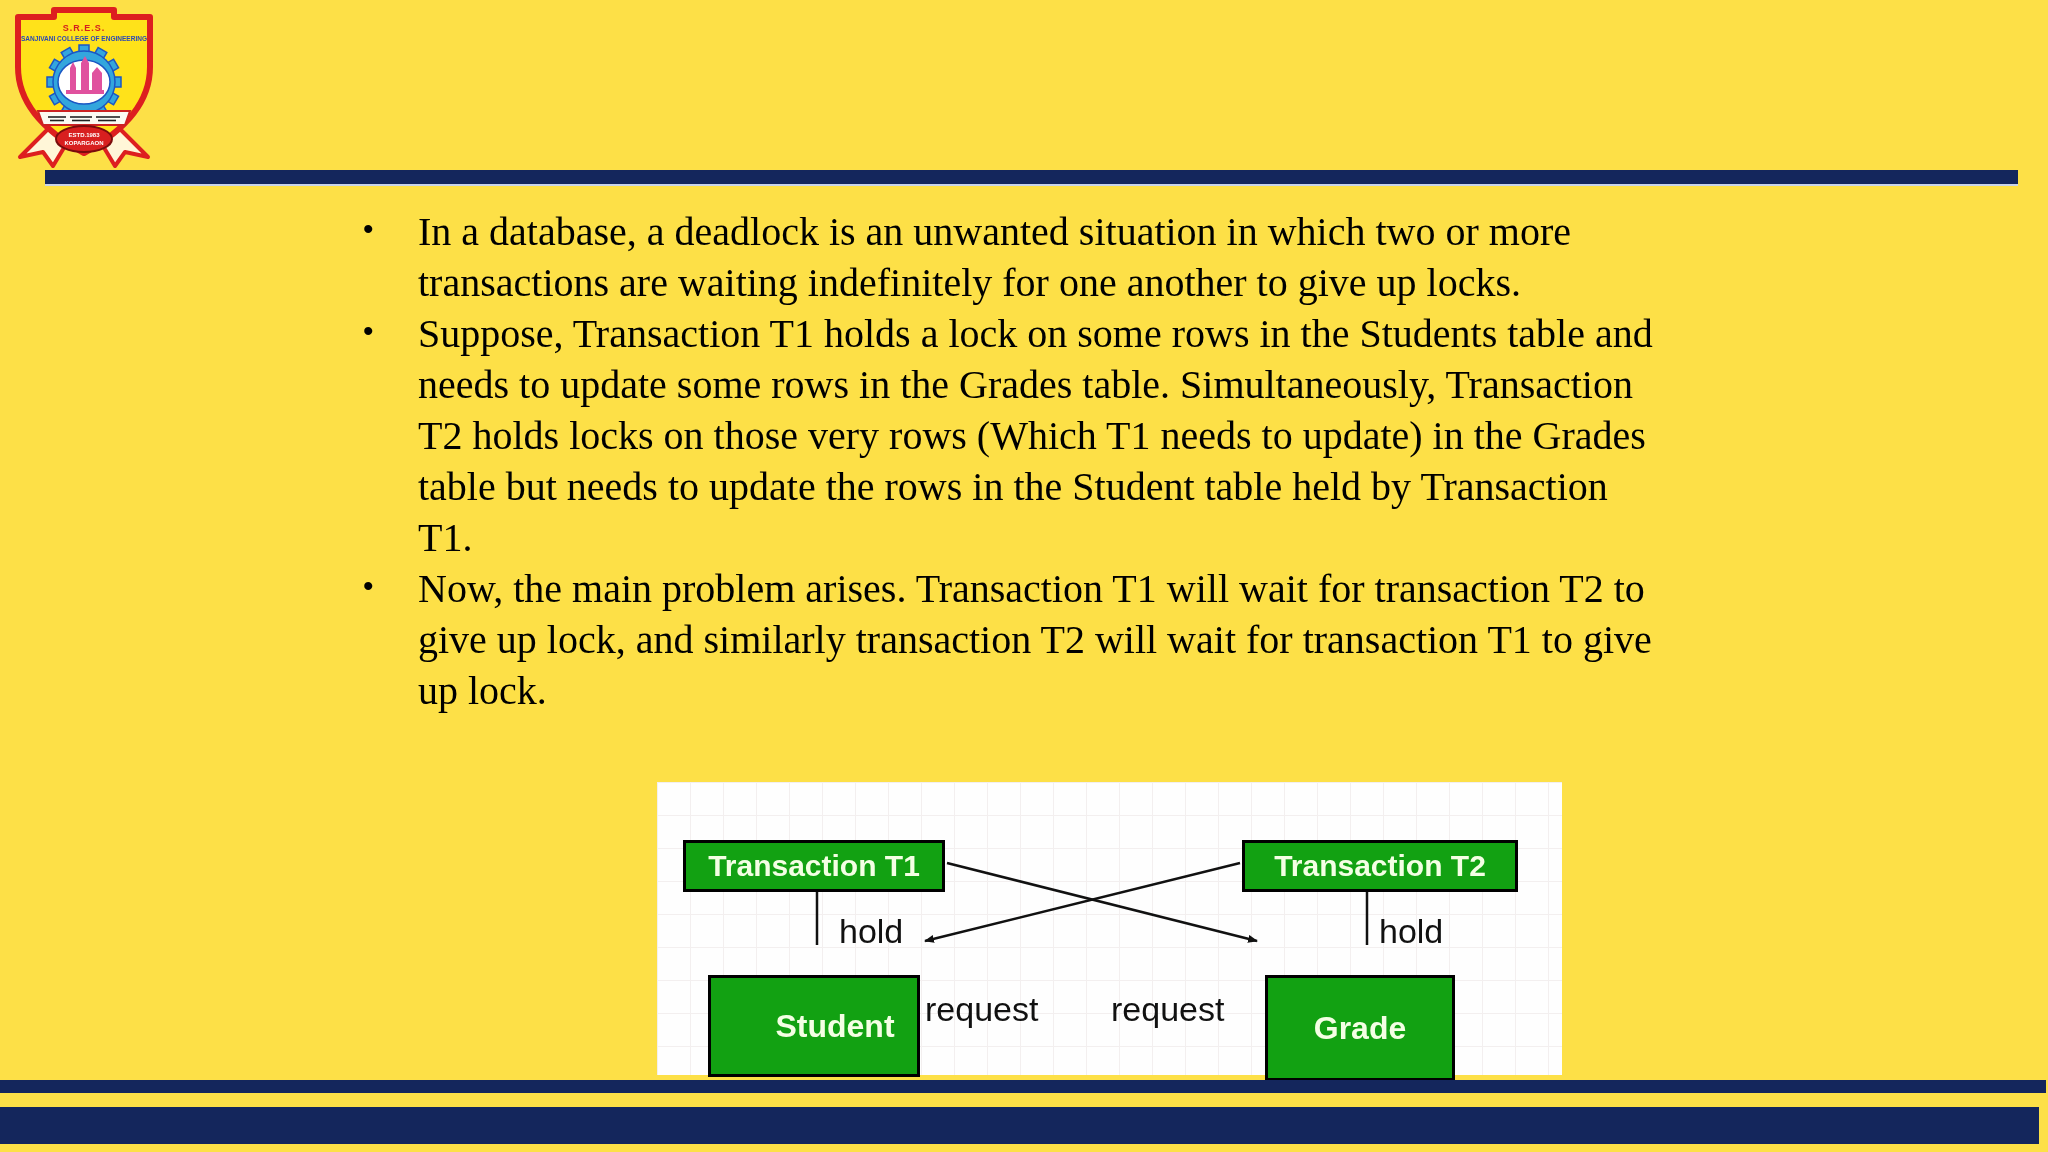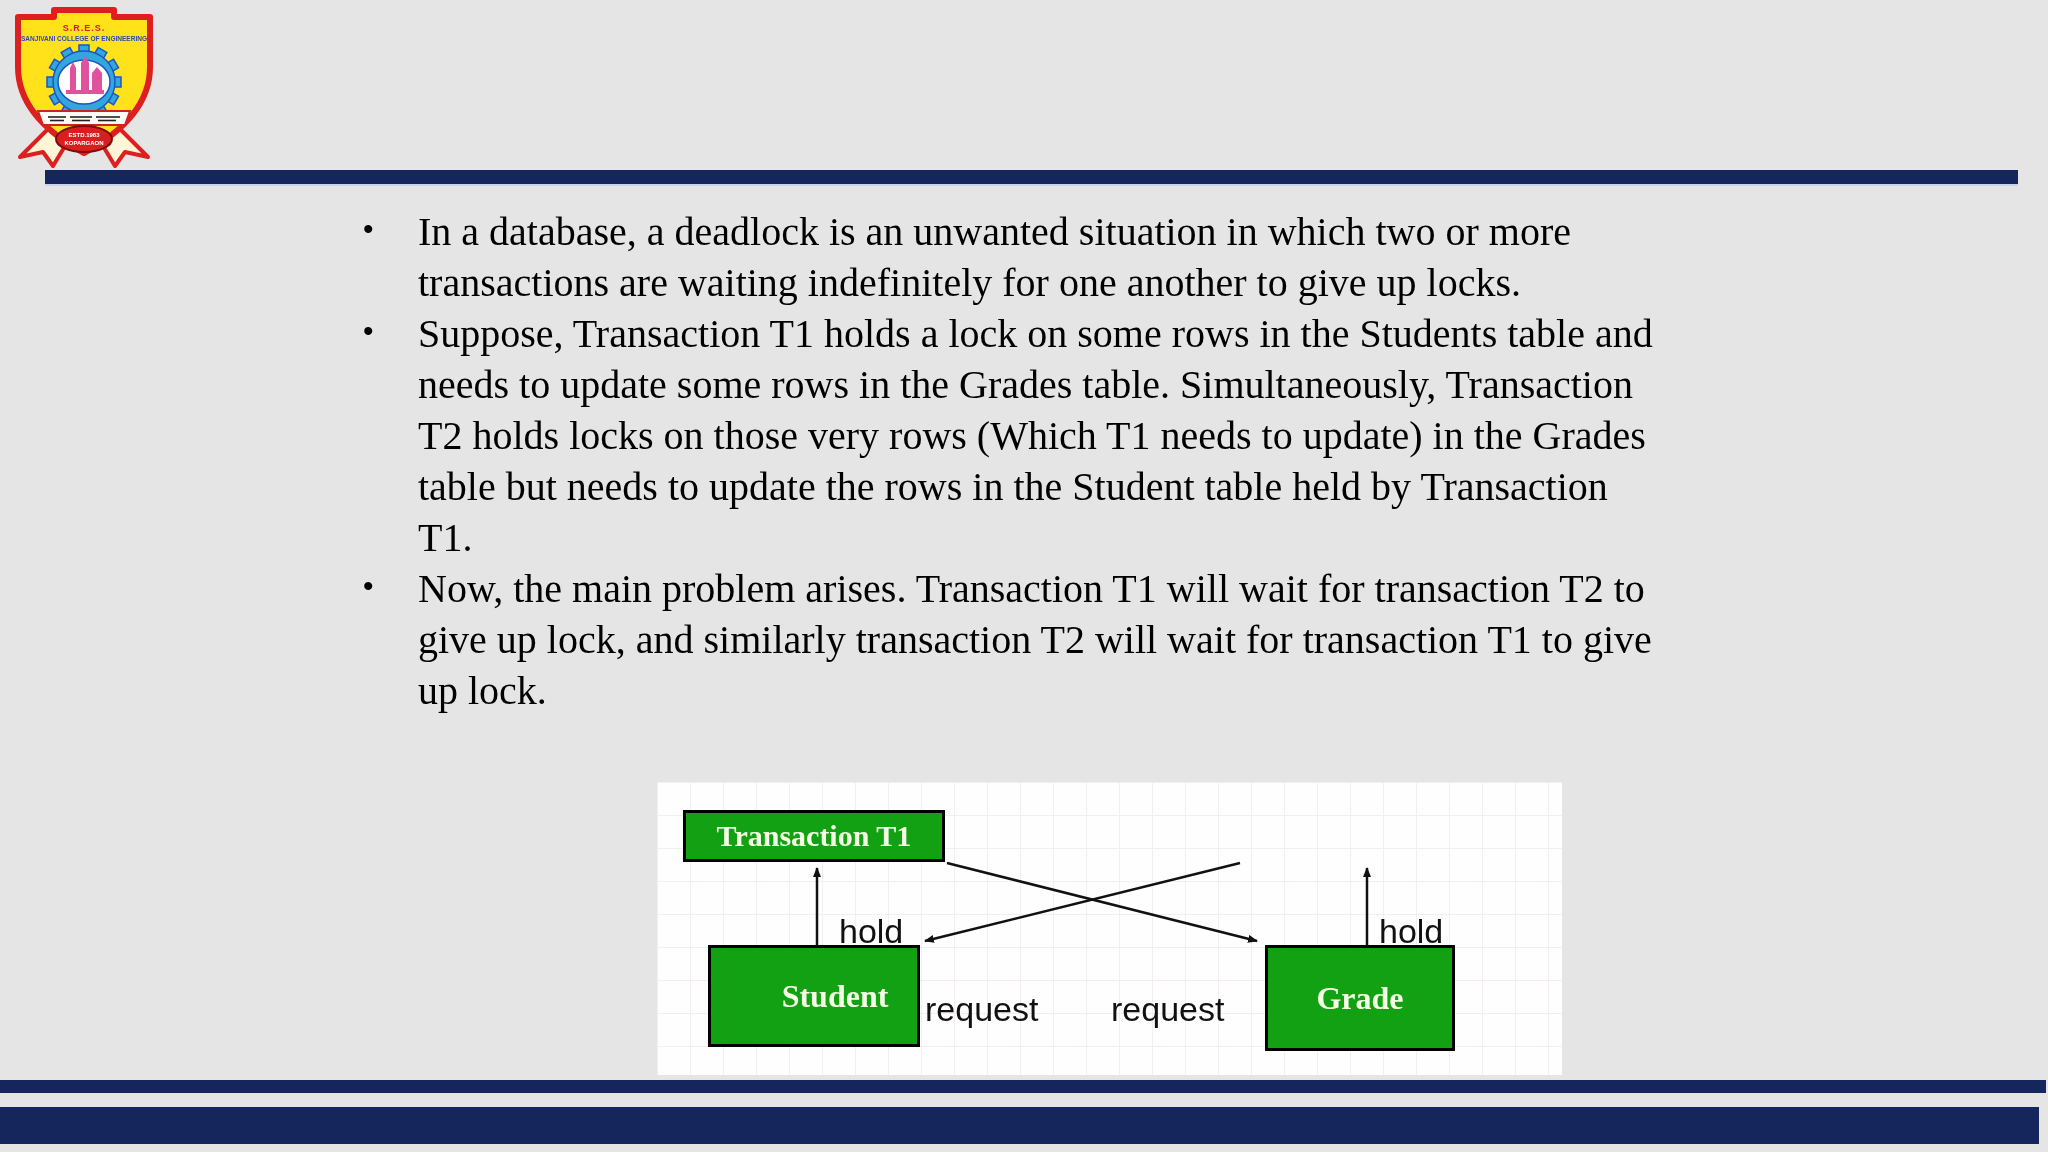--- a/index.html
+++ b/index.html
@@ -5,21 +5,21 @@
   :root{
     --navy:#14265c;
     --green:#12a112;
     --node-text:#f4ffe4;
     --arrow:#111111;
   }
   html,body{margin:0;padding:0;background:#888;}
   .slide{
     position:relative;
     width:2048px;height:1152px;
-    background:#e5e5e5;
+    background:#fde047;
     overflow:hidden;
     font-family:"Liberation Serif", serif;
   }
   
   .logo{position:absolute;left:8px;top:5px;width:152px;height:164px;}
   .title{
     position:absolute;left:747px;top:88px;width:400px;
     text-align:center;
     font-family:"Liberation Sans", sans-serif;
     font-weight:300;
@@ -53,24 +53,25 @@
       repeating-linear-gradient(to bottom, #f3efef 0px, #f3efef 1px, transparent 1px, transparent 33px),
       #fefefe;
   }
   .diagram svg.arrows{position:absolute;left:0;top:0;width:905px;height:293px;}
   .node{
     position:absolute;
     background:var(--green);
     border:3px solid #000;
     box-sizing:border-box;
     color:var(--node-text);
-    font-family:Liberation Serif, serif;
+    font-family:Liberation Sans, sans-serif;
     font-weight:bold;
     display:flex;align-items:center;justify-content:center;
     white-space:nowrap;
+    margin-top:30px;
   }
   .node-t1{left:26px;top:28px;width:262px;height:52px;font-size:30px;}
   .node-t2{left:585px;top:28px;width:276px;height:52px;font-size:30px;}
   .node-student{left:51px;top:163px;width:212px;height:102px;font-size:32px;padding-left:42px;}
   .node-grade{left:608px;top:163px;width:190px;height:106px;font-size:32px;}
   .edge-label{
     position:absolute;
     font-family:"Liberation Sans", sans-serif;
     font-size:34px;color:#111;
     white-space:nowrap;
@@ -164,20 +165,21 @@
           <path d="M0,0 L10,4 L0,8 Z" fill="#111"></path>
         </marker>
       </defs>
       <line x1="160" y1="163" x2="160" y2="86" stroke="#111" stroke-width="2.5" marker-end="url(#ah)"></line>
       <line x1="710" y1="163" x2="710" y2="86" stroke="#111" stroke-width="2.5" marker-end="url(#ah)"></line>
       <line x1="290" y1="81" x2="600" y2="159" stroke="#111" stroke-width="2.5" marker-end="url(#ah)"></line>
       <line x1="583" y1="81" x2="268" y2="159" stroke="#111" stroke-width="2.5" marker-end="url(#ah)"></line>
     </svg>
 
     <div class="node node-t1">Transaction T1</div>
+    <div class="node node-t2">Transaction T2</div>
     <div class="node node-student">Student</div>
     <div class="node node-grade">Grade</div>
 
     <div class="edge-label lbl-hold-left">hold</div>
     <div class="edge-label lbl-hold-right">hold</div>
     <div class="edge-label lbl-request-left">request</div>
     <div class="edge-label lbl-request-right">request</div>
   </div>
 
   <div class="bar-thin"></div>

